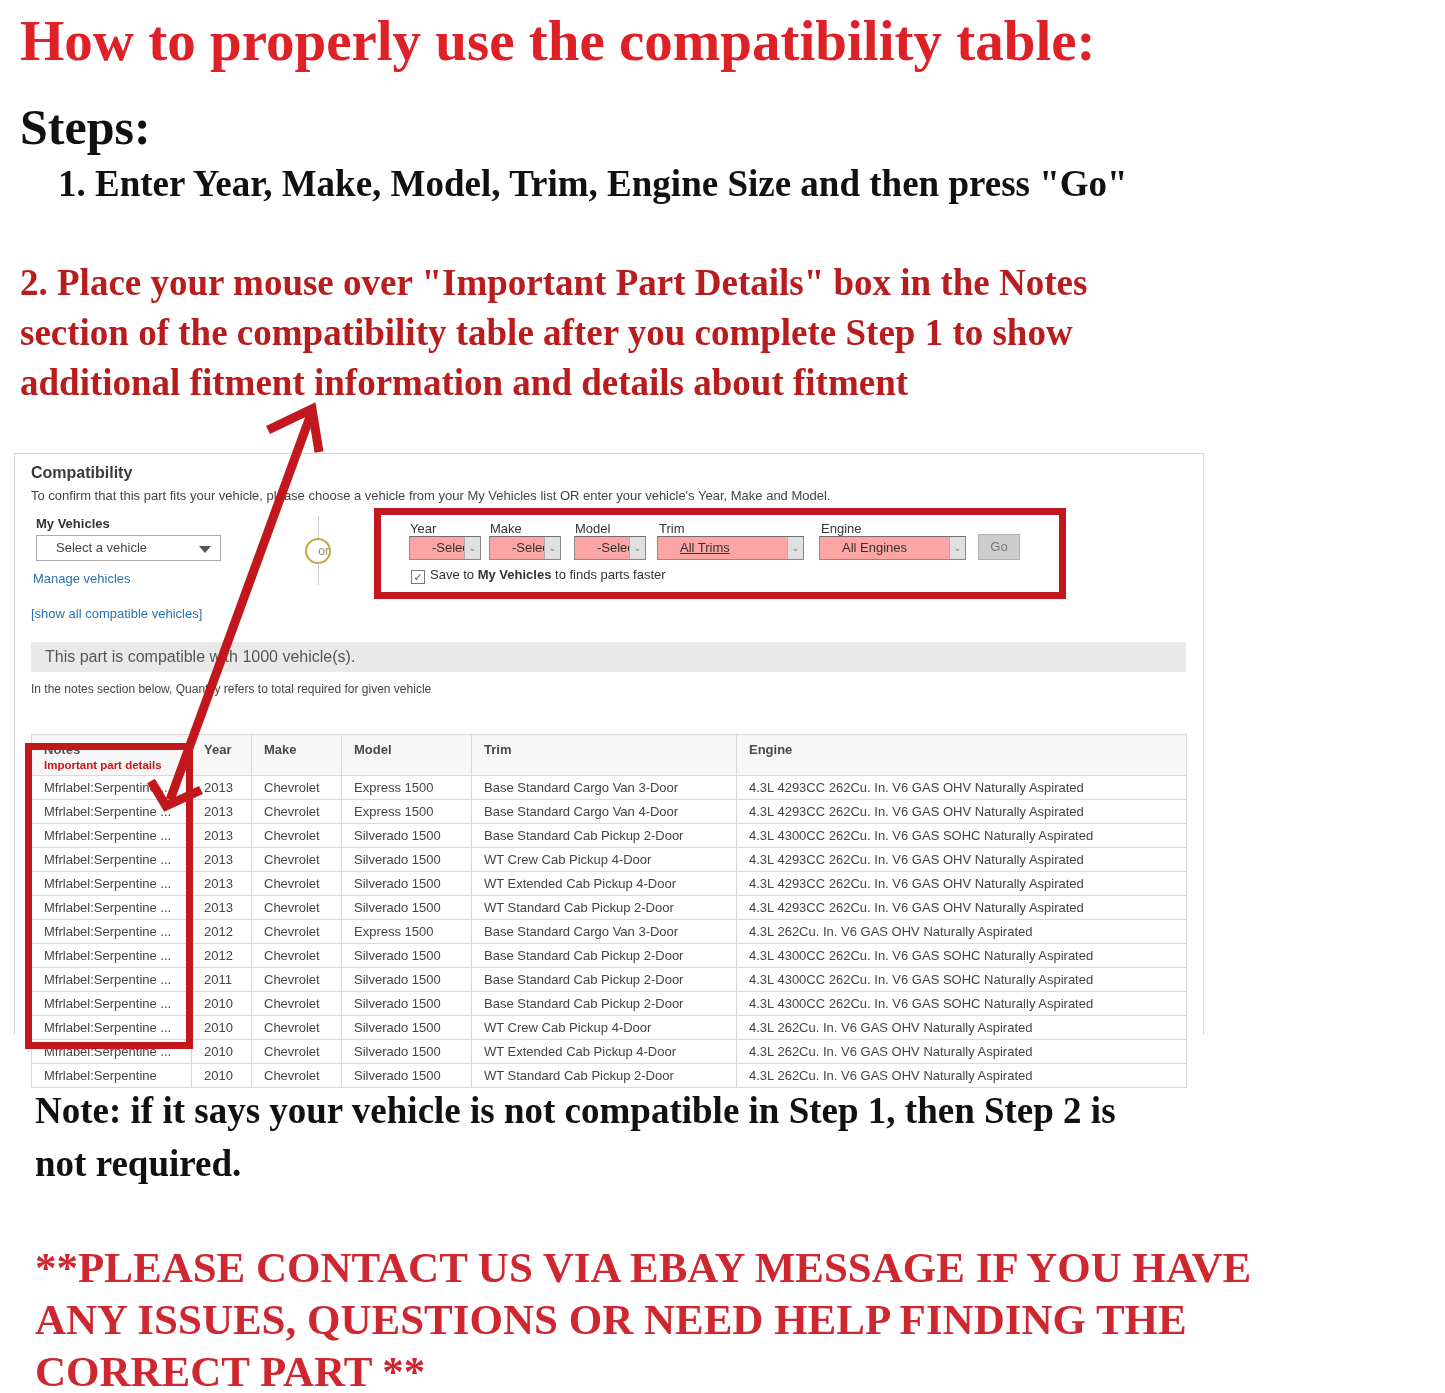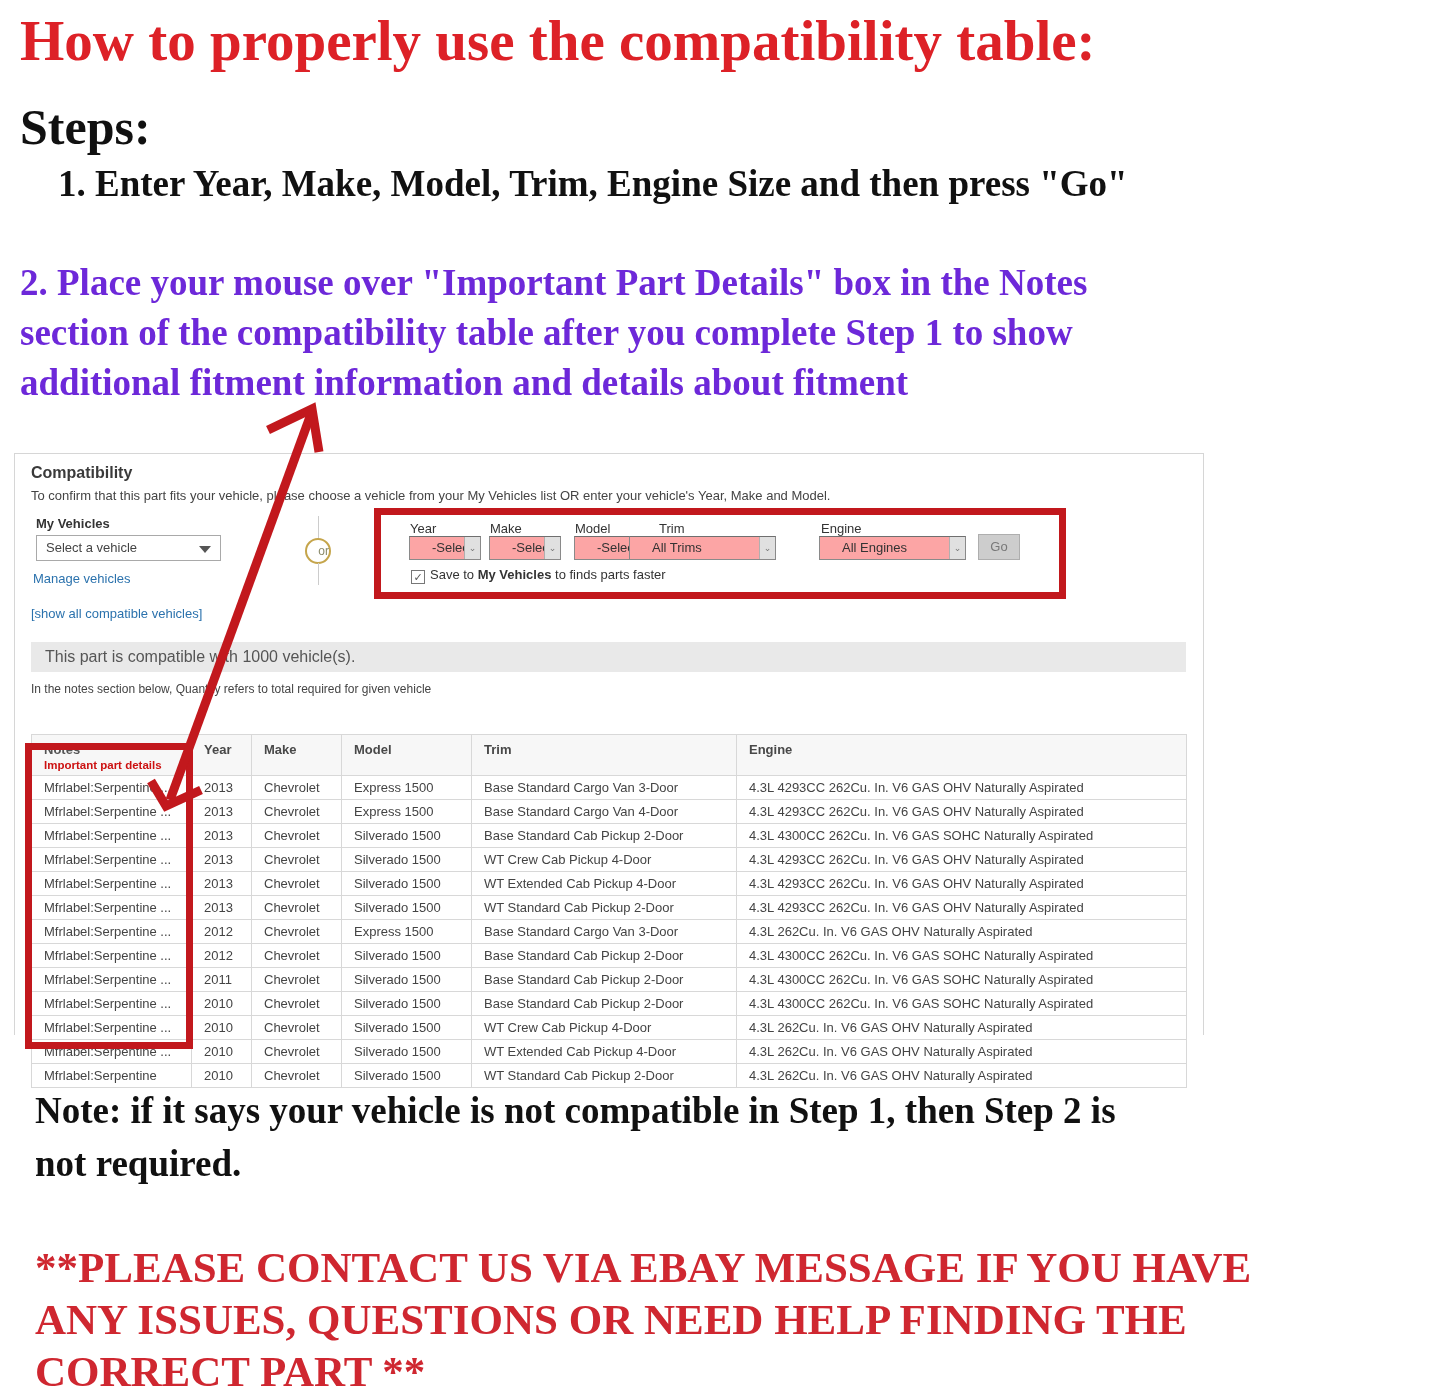--- a/index.html
+++ b/index.html
@@ -7,40 +7,40 @@
   #page {
     position:relative; width:1445px; height:1393px; background:#fff;
     overflow:hidden; font-family:"Liberation Sans","DejaVu Sans",sans-serif;
   }
   .serif { font-family:"Liberation Serif","DejaVu Serif",serif; font-weight:bold; }
 
   
   #main-title   { position:absolute; left:20px; top:8px;   font-size:57px; color:#dd2127; }
   #steps-head   { position:absolute; left:20px; top:98px;  font-size:50px; color:#111; }
   #step1        { position:absolute; left:20px; top:162px; font-size:37px; color:#111;margin-left:38px; }
-  #step2        { position:absolute; left:20px; top:258px; font-size:37px; color:#6d28d9; line-height:50px; }
+  #step2        { position:absolute; left:20px; top:258px; font-size:37px; color:#b91c1c; line-height:50px; }
   #note-block   { position:absolute; left:35px; top:1084px; font-size:37px; color:#111; line-height:53px; }
   #contact-block{ position:absolute; left:35px; top:1242px; font-size:43px; color:#cf2730; line-height:52px; }
 
   
   #panel {
     position:absolute; left:14px; top:453px; width:1190px; height:582px;
     background:#fff; border:1px solid #d6d6d6; border-bottom:none;
     font-size:13px; color:#333;
   }
   #compat-title { position:absolute; left:16px; top:10px; font-size:16px; font-weight:bold; color:#3a3a3a; }
   #compat-desc  { position:absolute; left:16px; top:34px; font-size:13px; color:#444; }
 
   .bold-label { font-weight:bold; color:#333; }
   #my-vehicles-label { position:absolute; left:21px; top:62px; font-size:13px; }
 
   #vehicle-select {
     position:absolute; left:21px; top:81px; width:185px; height:26px;
     border:1px solid #a9a9a9; background:#fff; cursor:pointer;
-    font-size:13px; color:#444; line-height:24px; padding-left:9px;
+    font-size:13px; color:#444; line-height:24px; padding-left:19px;
   }
   #vehicle-select .tri {
     position:absolute; right:9px; top:10px; width:0; height:0;
     border-left:6px solid transparent; border-right:6px solid transparent;
     border-top:7px solid #555;
   }
   #manage-link { position:absolute; left:18px; top:117px; }
   a.link { color:#2b72ad; text-decoration:none; cursor:pointer; font-size:13px;text-align:right; }
 
   #or-line-top, #or-line-bottom { position:absolute; left:303px; width:1px; background:#ccc; }
@@ -146,21 +146,21 @@
       <span class="chev">⌄</span>
     </div>
     <div class="select-box" style="left:474px; width:72px;">
       <span>-Select-</span>
       <span class="chev">⌄</span>
     </div>
     <div class="select-box" style="left:559px; width:72px;">
       <span>-Select-</span>
       <span class="chev">⌄</span>
     </div>
-    <div class="select-box" style="left:614px; width:147px;">
+    <div class="select-box" style="left:642px; width:147px;text-decoration:underline;">
       <span>All Trims</span>
       <span class="chev">⌄</span>
     </div>
     <div class="select-box" style="left:804px; width:147px;">
       <span>All Engines</span>
       <span class="chev">⌄</span>
     </div>
     <div id="go-button">Go</div>
 
     <div id="save-row">

